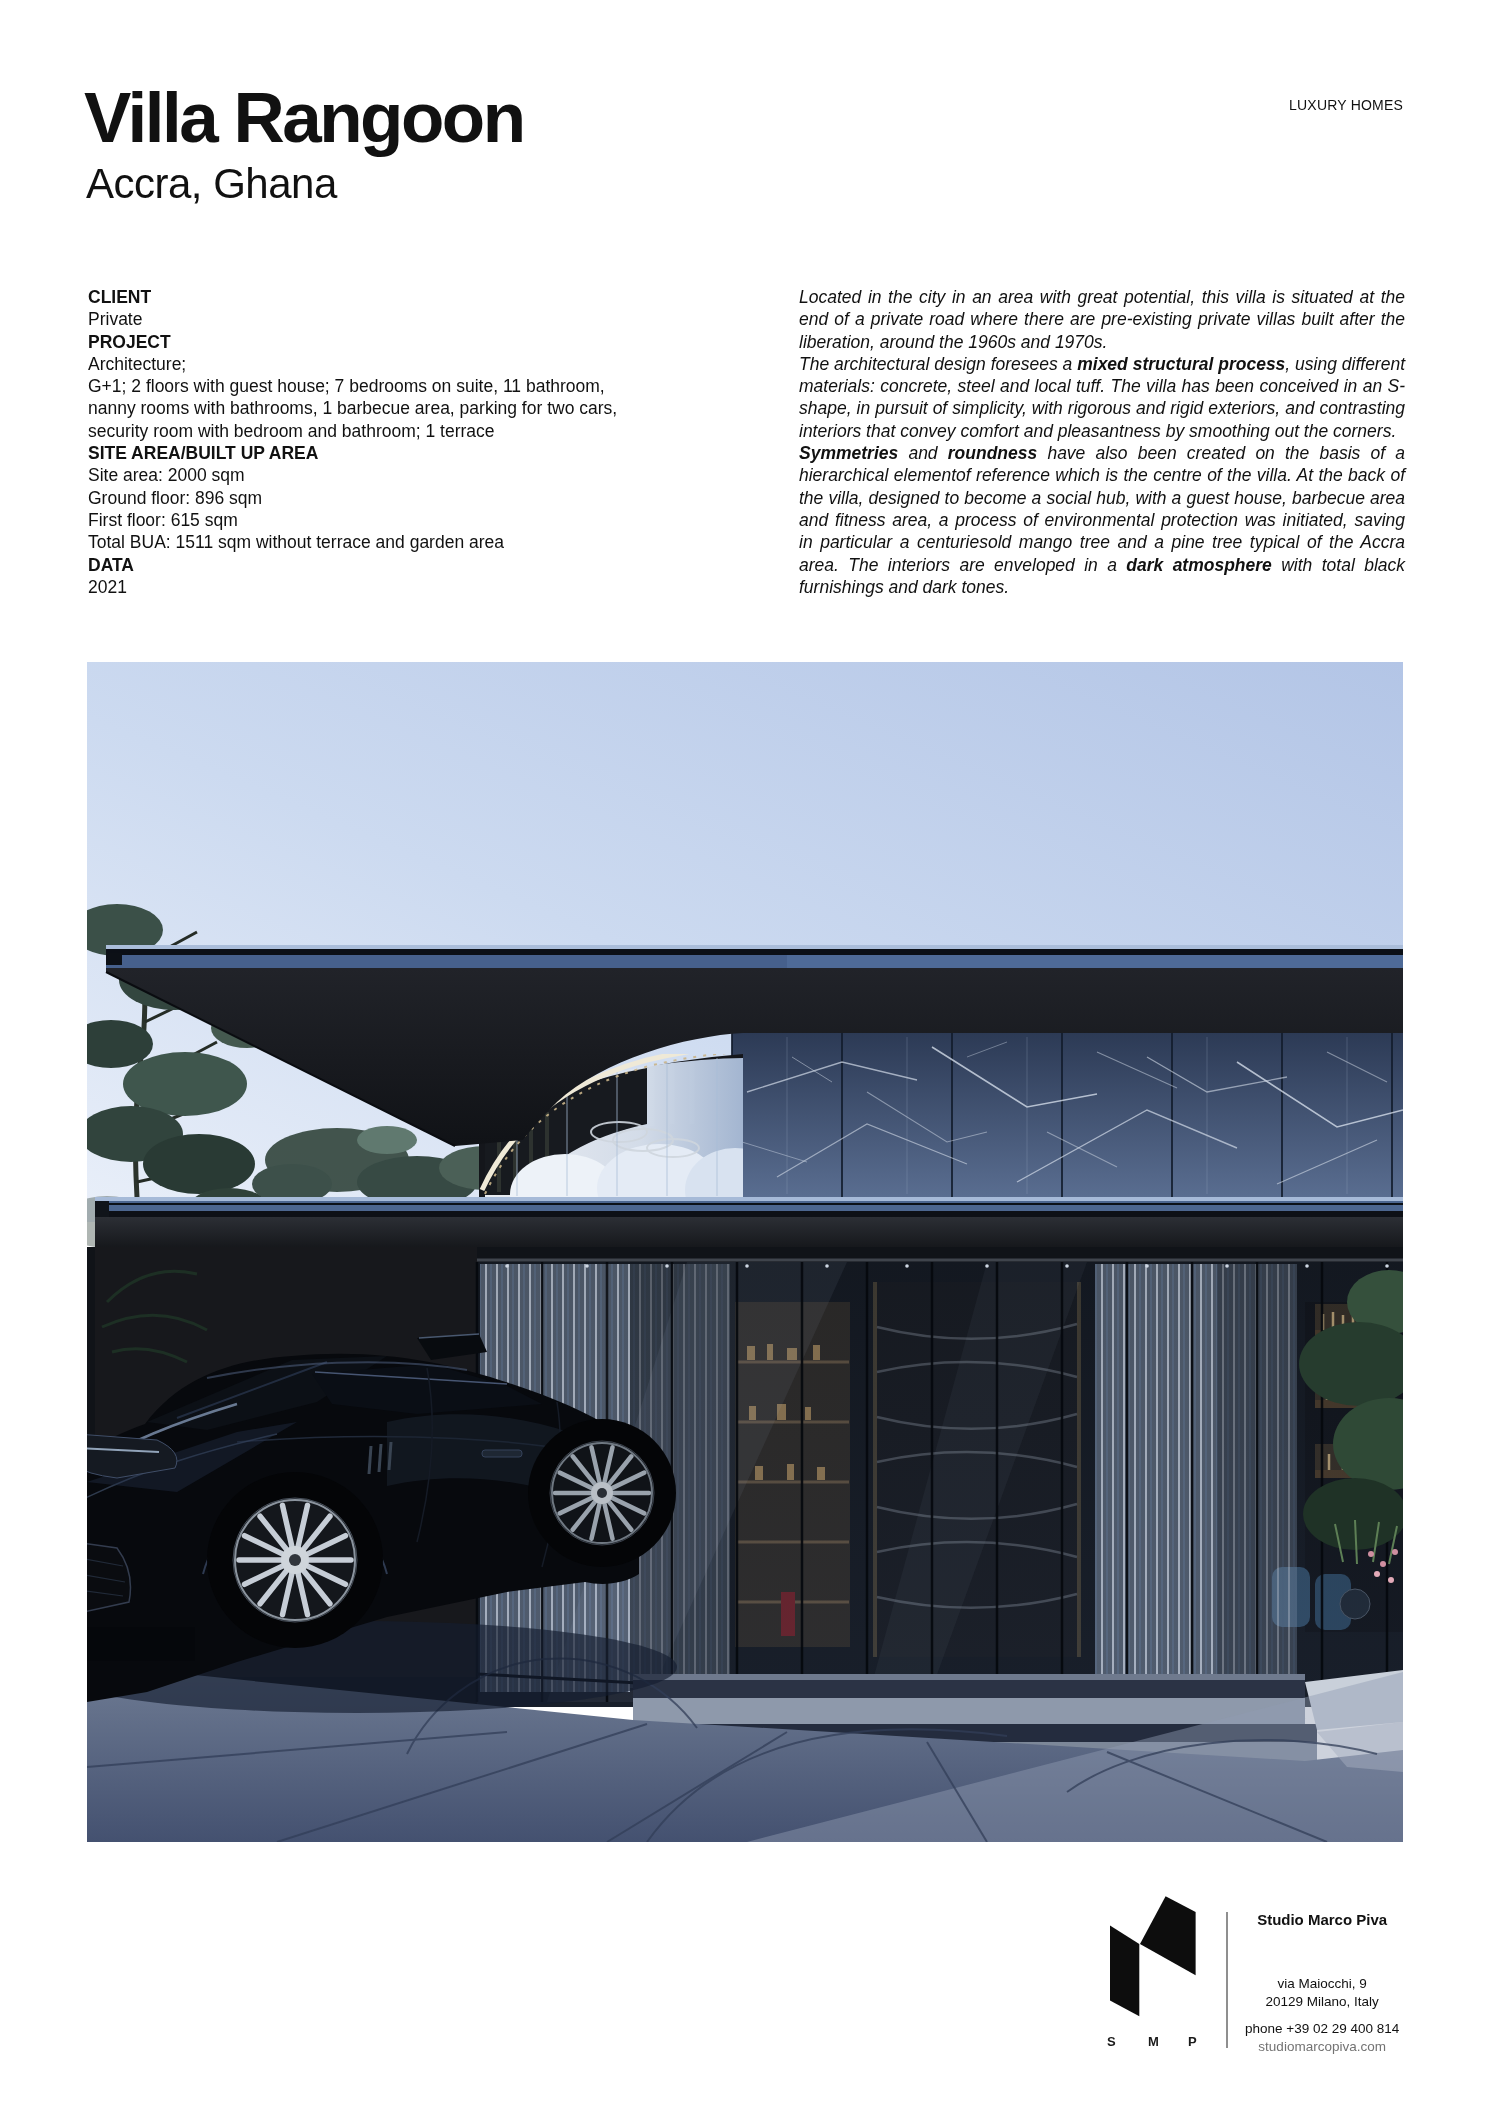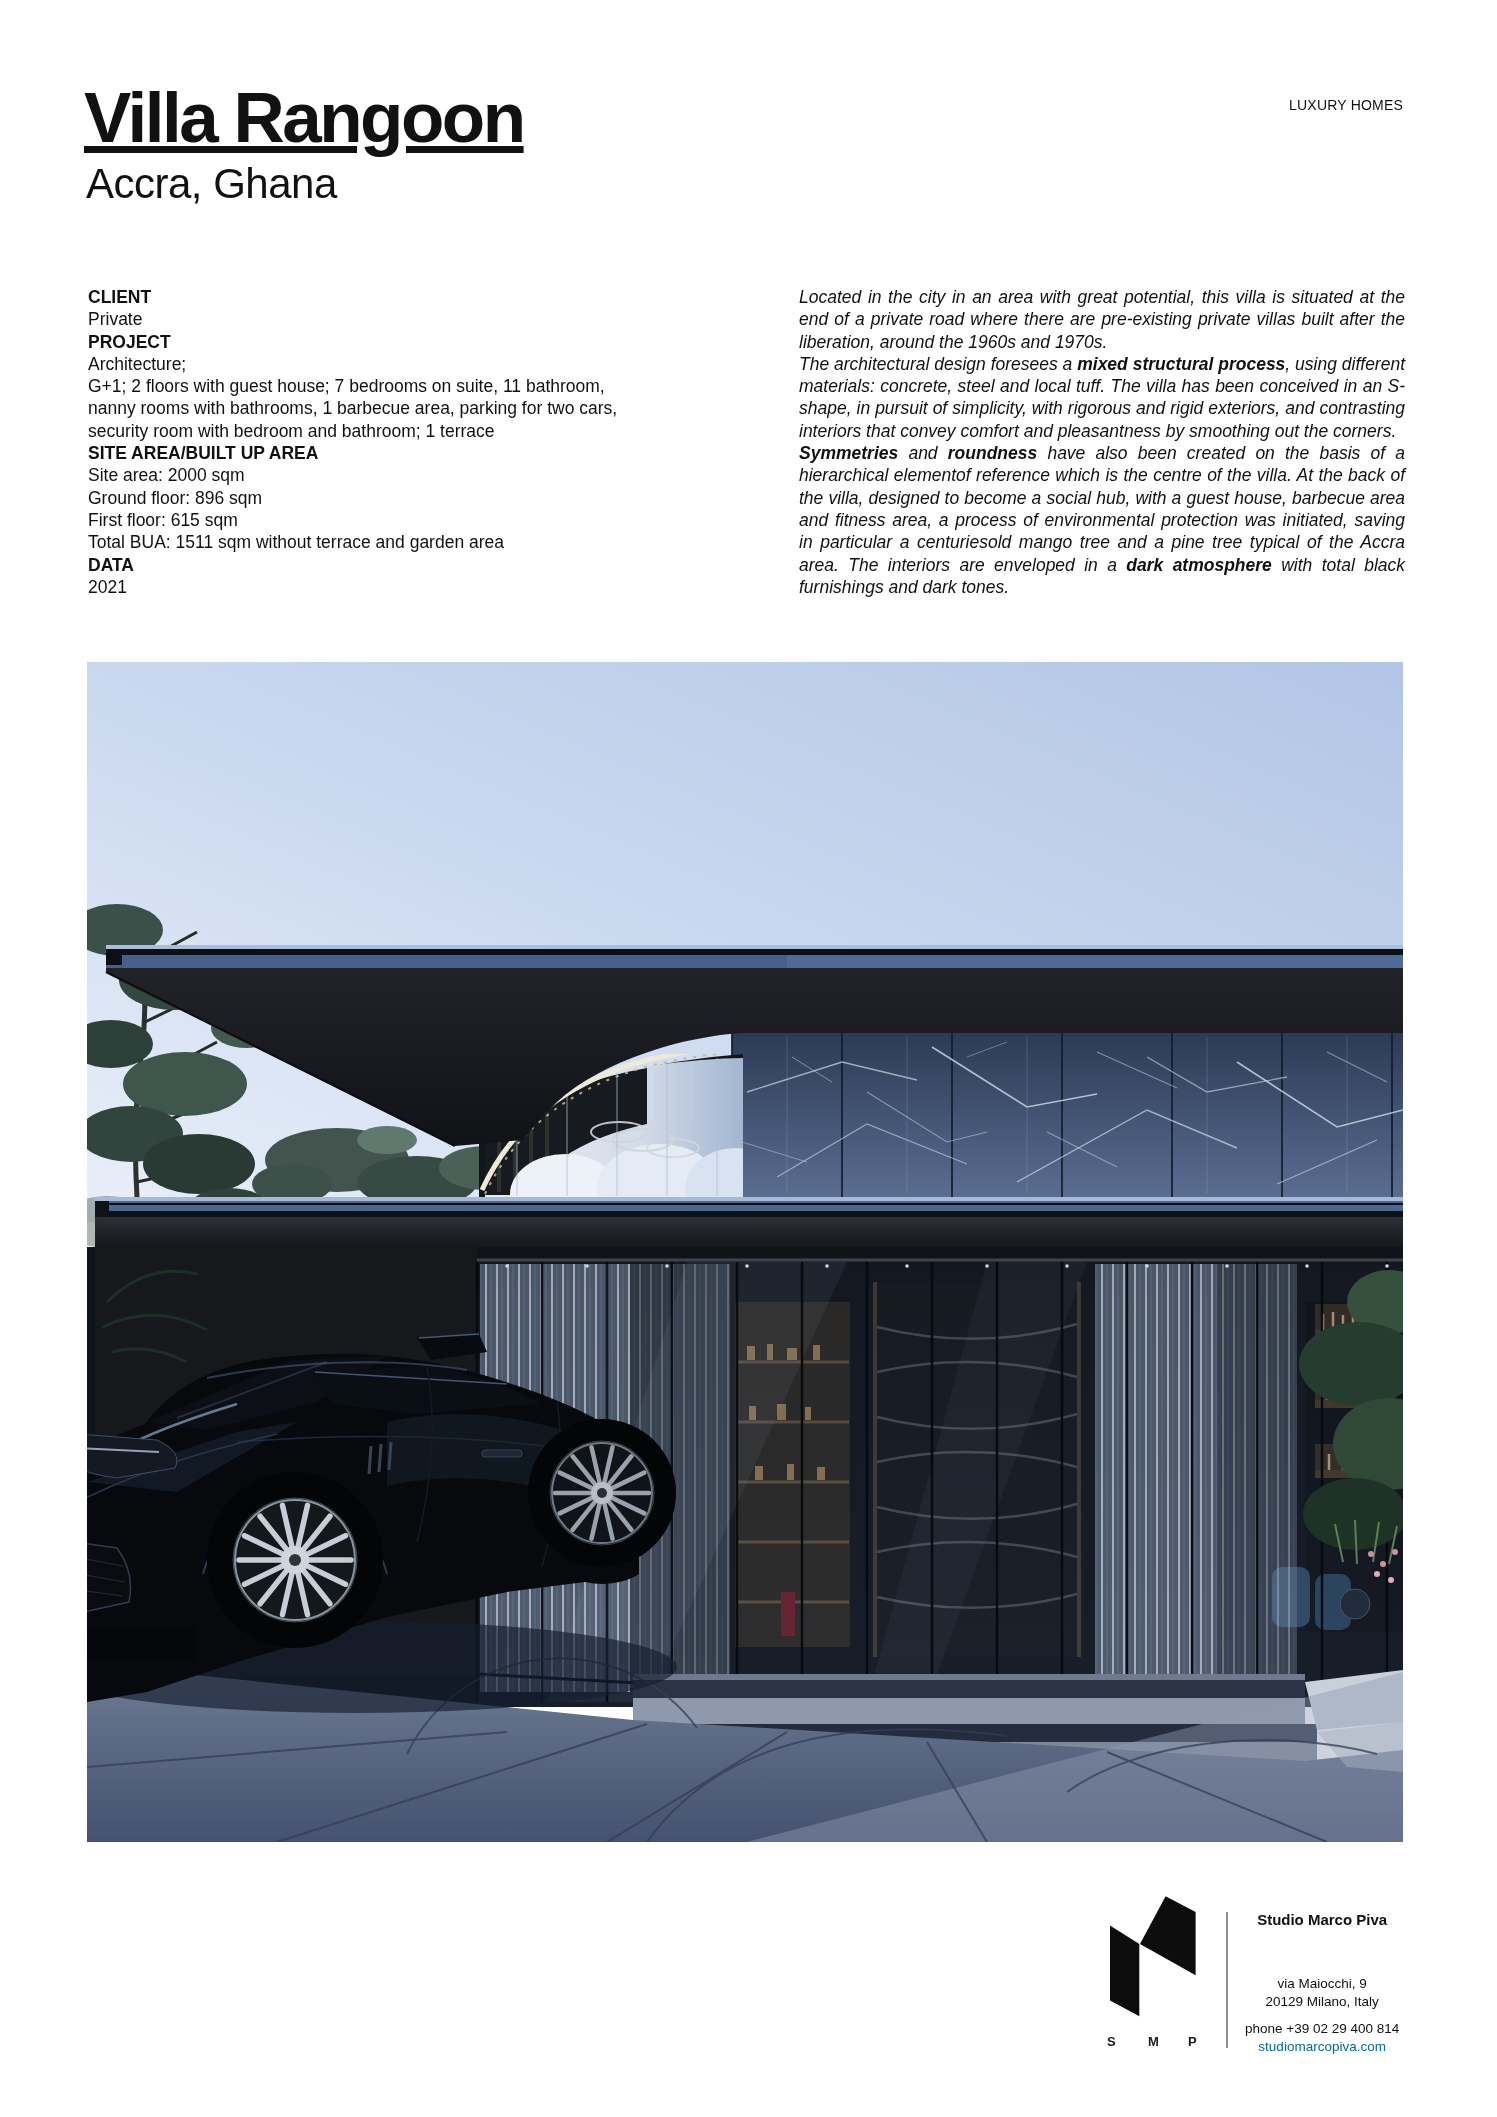--- a/index.html
+++ b/index.html
@@ -1,34 +1,34 @@
 <!DOCTYPE html>
 <html><head>
 <meta charset="utf-8">
 <style>
   html,body{margin:0;padding:0;background:#ffffff;}
   .page{position:relative;width:1497px;height:2117px;background:#ffffff;overflow:hidden;
         font-family:"Liberation Sans", sans-serif;color:#111;}
   .abs{position:absolute;}
-  .title{left:84px;top:82px;font-size:71px;font-weight:bold;letter-spacing:-2.5px;line-height:1;text-decoration:underline;}
+  .title{left:84px;top:82px;font-size:71px;font-weight:bold;letter-spacing:-2.5px;line-height:1;}
   .subtitle{left:86px;top:163px;font-size:42px;letter-spacing:-0.5px;line-height:1;}
   .brand{top:97px;right:94px;font-size:14px;letter-spacing:0.2px;}
   .specs{left:88px;top:286px;width:650px;font-size:17.5px;line-height:22.3px;}
   .specs .b{font-weight:bold;}
   .desc{left:799px;top:286px;width:606px;font-size:17.5px;line-height:22.3px;text-align:justify;font-style:italic;}
   .desc p{margin:0;}
   .desc .b{font-weight:bold;}
   .photo{left:87px;top:662px;width:1316px;height:1180px;}
   .photo svg{display:block;width:1316px;height:1180px;}
   .footer-logo{left:1095px;top:1888px;width:130px;height:170px;}
   .divider{left:1226px;top:1912px;width:2px;height:136px;background:#8f8f8f;}
   .studio{left:1245px;top:1911px;font-size:13.5px;line-height:18px;text-align:center;}
   .studio .name{font-size:15px;font-weight:bold;margin-bottom:46px;}
   .studio .gap{height:9px;}
-  .studio a{color:#0369a1;text-decoration:none;}
+  .studio a{color:#737373;text-decoration:none;}
 </style>
 </head>
 <body>
 
 <div class="page">
 
   <div class="abs title">Villa Rangoon</div>
   <div class="abs subtitle">Accra, Ghana</div>
   <div class="abs brand">LUXURY HOMES</div>
 

